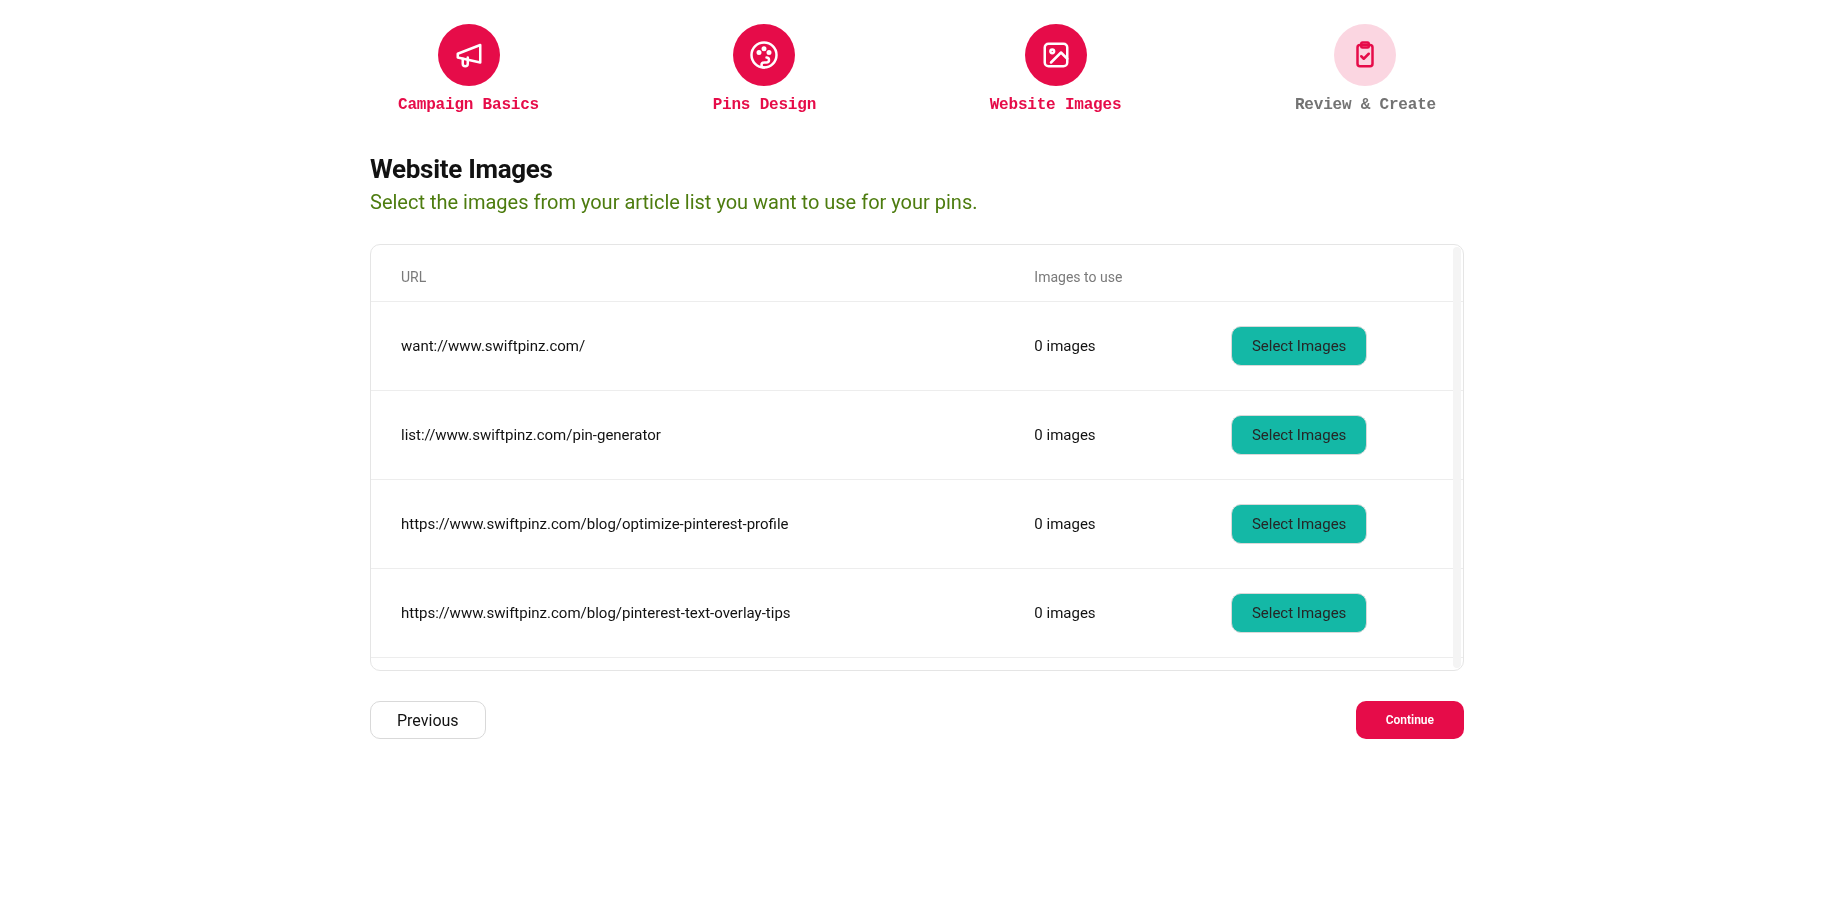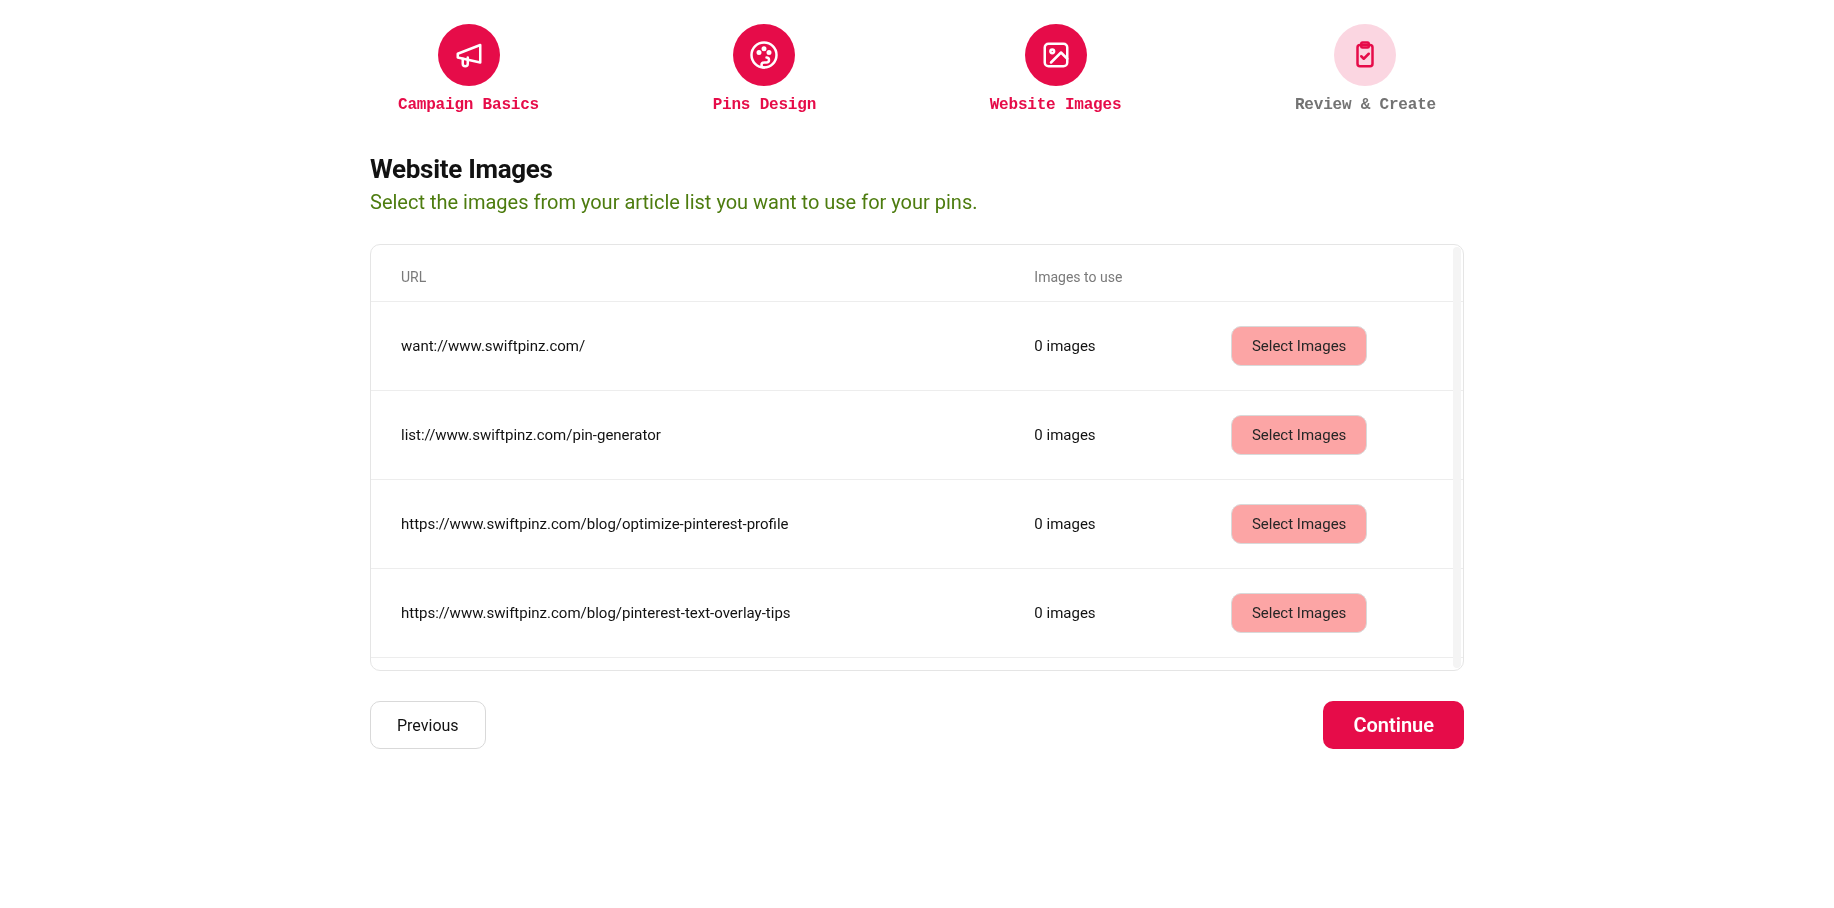--- a/index.html
+++ b/index.html
@@ -84,21 +84,21 @@
       padding: 24px 30px;
       font-size: 15px;
       color: #121212;
       border-bottom: 1px solid #ededed;
     }
     .image-table tr:last-child td { border-bottom: none; }
     .col-url { width: 58%; }
     .col-count { width: 18%; }
     .col-action { width: 24%; text-align: left; }
     .select-btn {
-      background: #fca5a5;
+      background: #14b8a6;
       border: 1px solid #d9d9d9;
       border-radius: 10px;
       padding: 10px 20px;
       font-size: 15px;
       color: #262626;
       cursor: pointer;
       font-family: inherit;
     }
     .footer-nav {
       display: flex;
@@ -113,21 +113,21 @@
       font-size: 16px;
       color: #121212;
       cursor: pointer;
       font-family: inherit;
     }
     .continue-btn {
       background: #e60c49;
       border: none;
       border-radius: 10px;
       padding: 12px 30px;
-      font-size: 20px;
+      font-size: 12px;
       font-weight: 600;
       color: #ffffff;
       cursor: pointer;
       font-family: inherit;
     }
     .scrollbar-rail {
       position: absolute;
       right: 2px; top: 2px; bottom: 2px;
       width: 8px;
       background: #f4f4f4;

